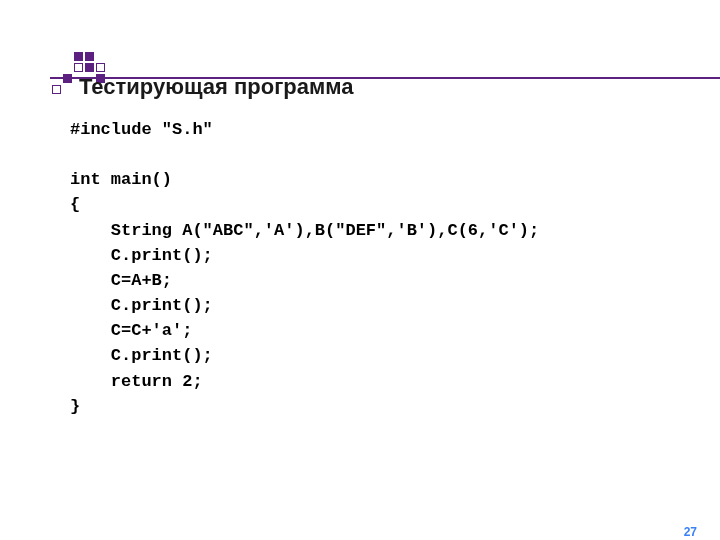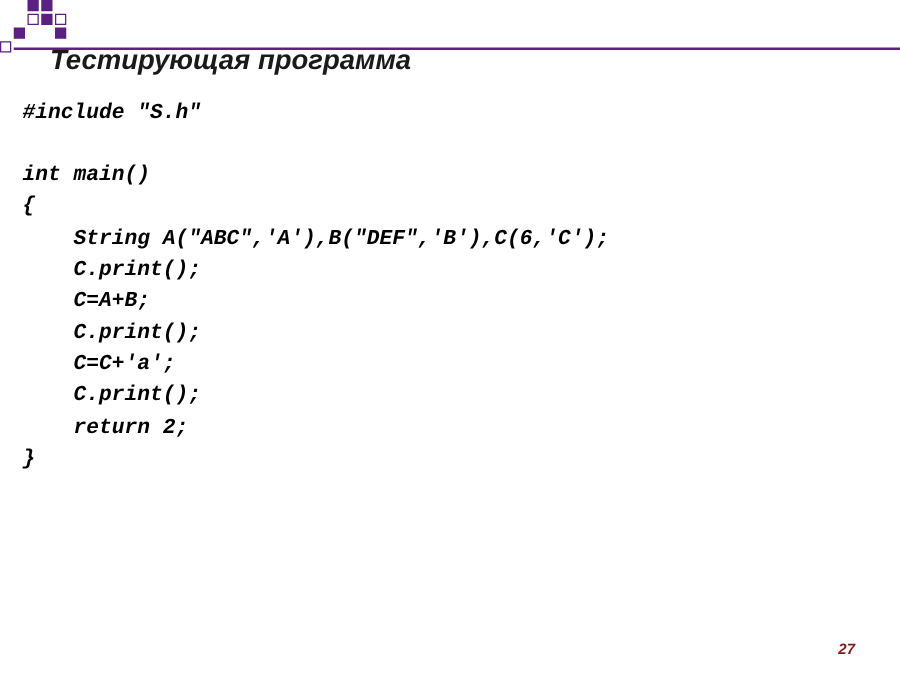--- a/index.html
+++ b/index.html
@@ -1,19 +1,18 @@
 <!DOCTYPE html>
 <html><head>
   <meta charset="utf-8">
   <style>
     * {
-      margin: 0;
+      margin: 13px;
       padding: 0;
       box-sizing: border-box;
-      font-style: italic;
     }
     body {
       width: 720px;
       height: 540px;
       background: #ffffff;
       font-family: Arial, sans-serif;
       position: relative;
       overflow: hidden;
     }
     .decoration {
@@ -67,21 +66,21 @@
       color: #000000;
       line-height: 1.48;
       white-space: pre;
     }
     .page-number {
       position: absolute;
       bottom: 14px;
       right: 36px;
       font-size: 12px;
       font-weight: bold;
-      color: #7f1d1d;
+      color: #3b82f6;
       font-family: Arial, sans-serif;
     }
   </style>
 </head>
 <body>
 
 <div class="decoration">
   <div class="square sq1"></div>
   <div class="square sq2"></div>
   <div class="square-outline sq3"></div>

